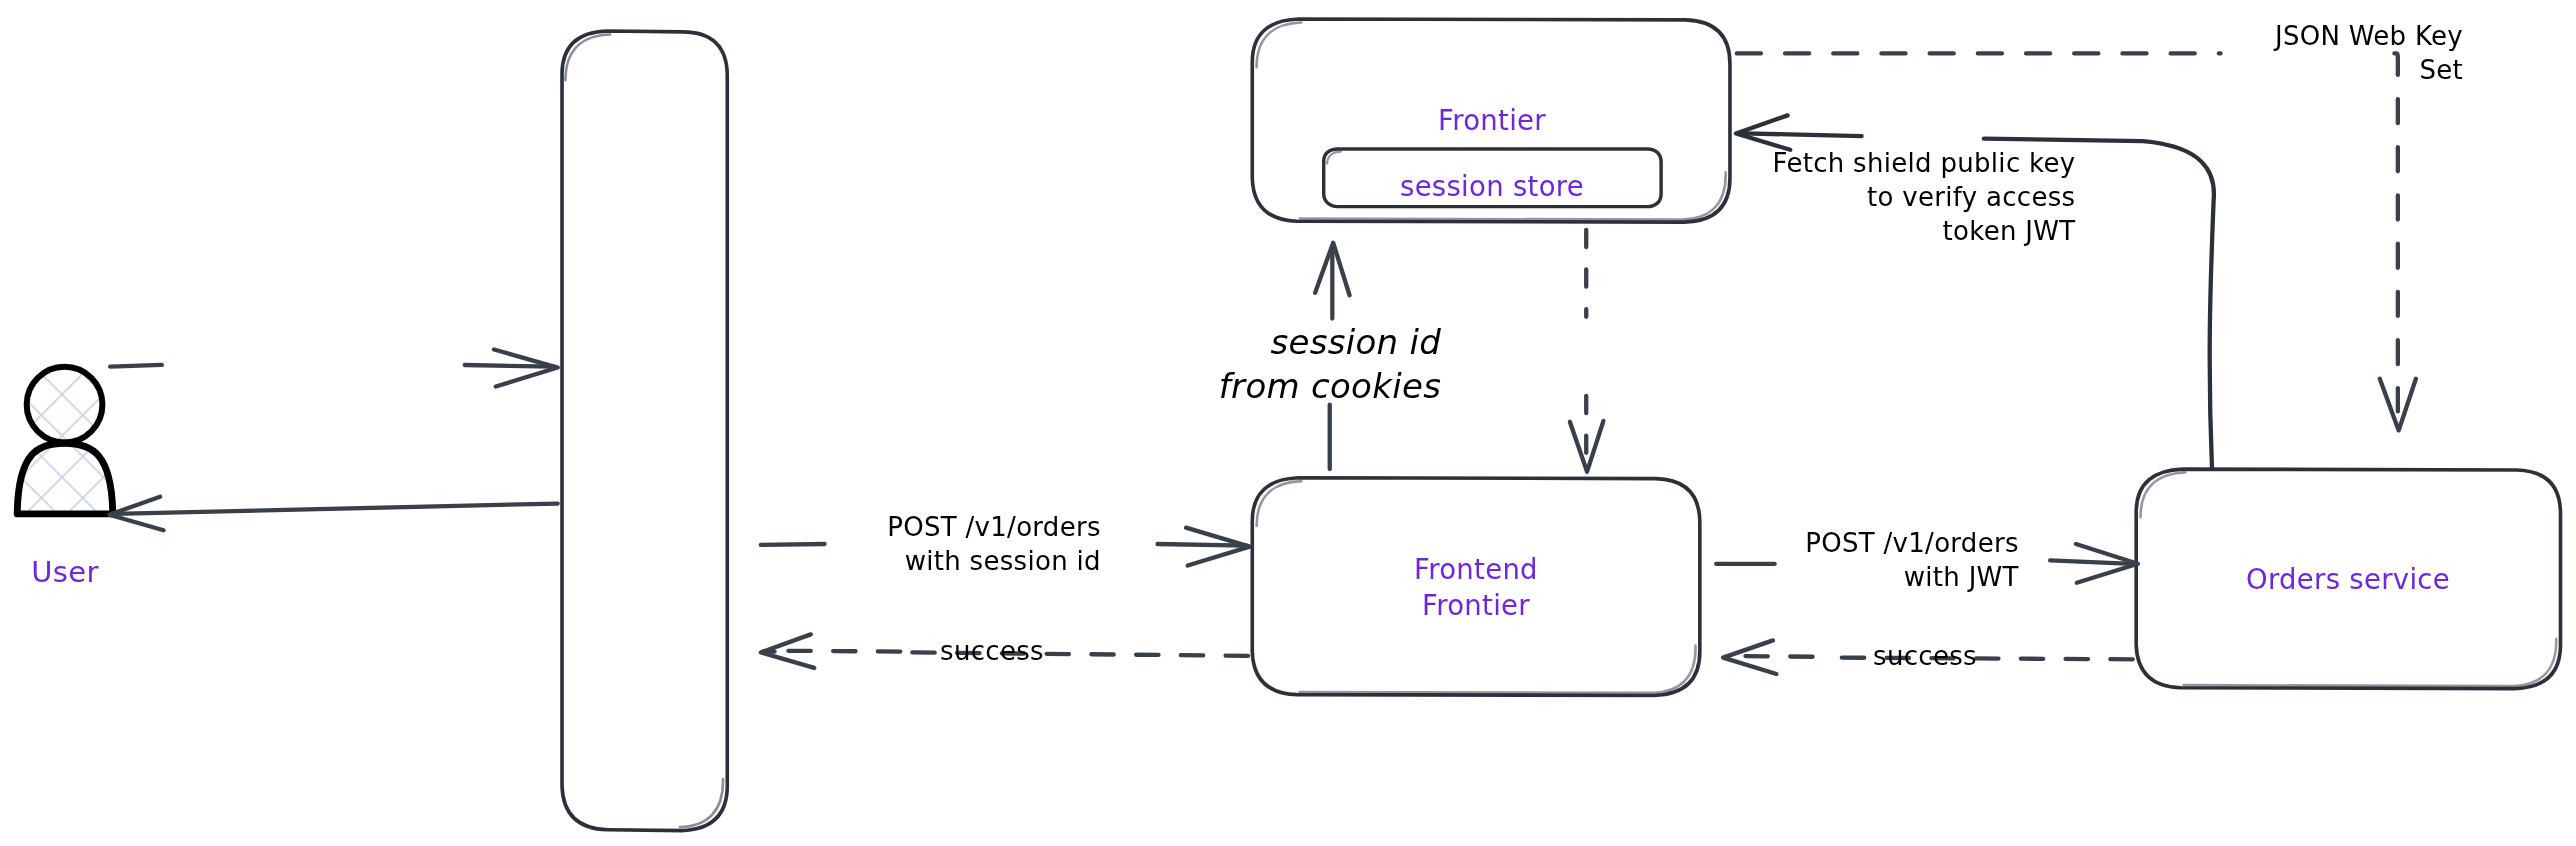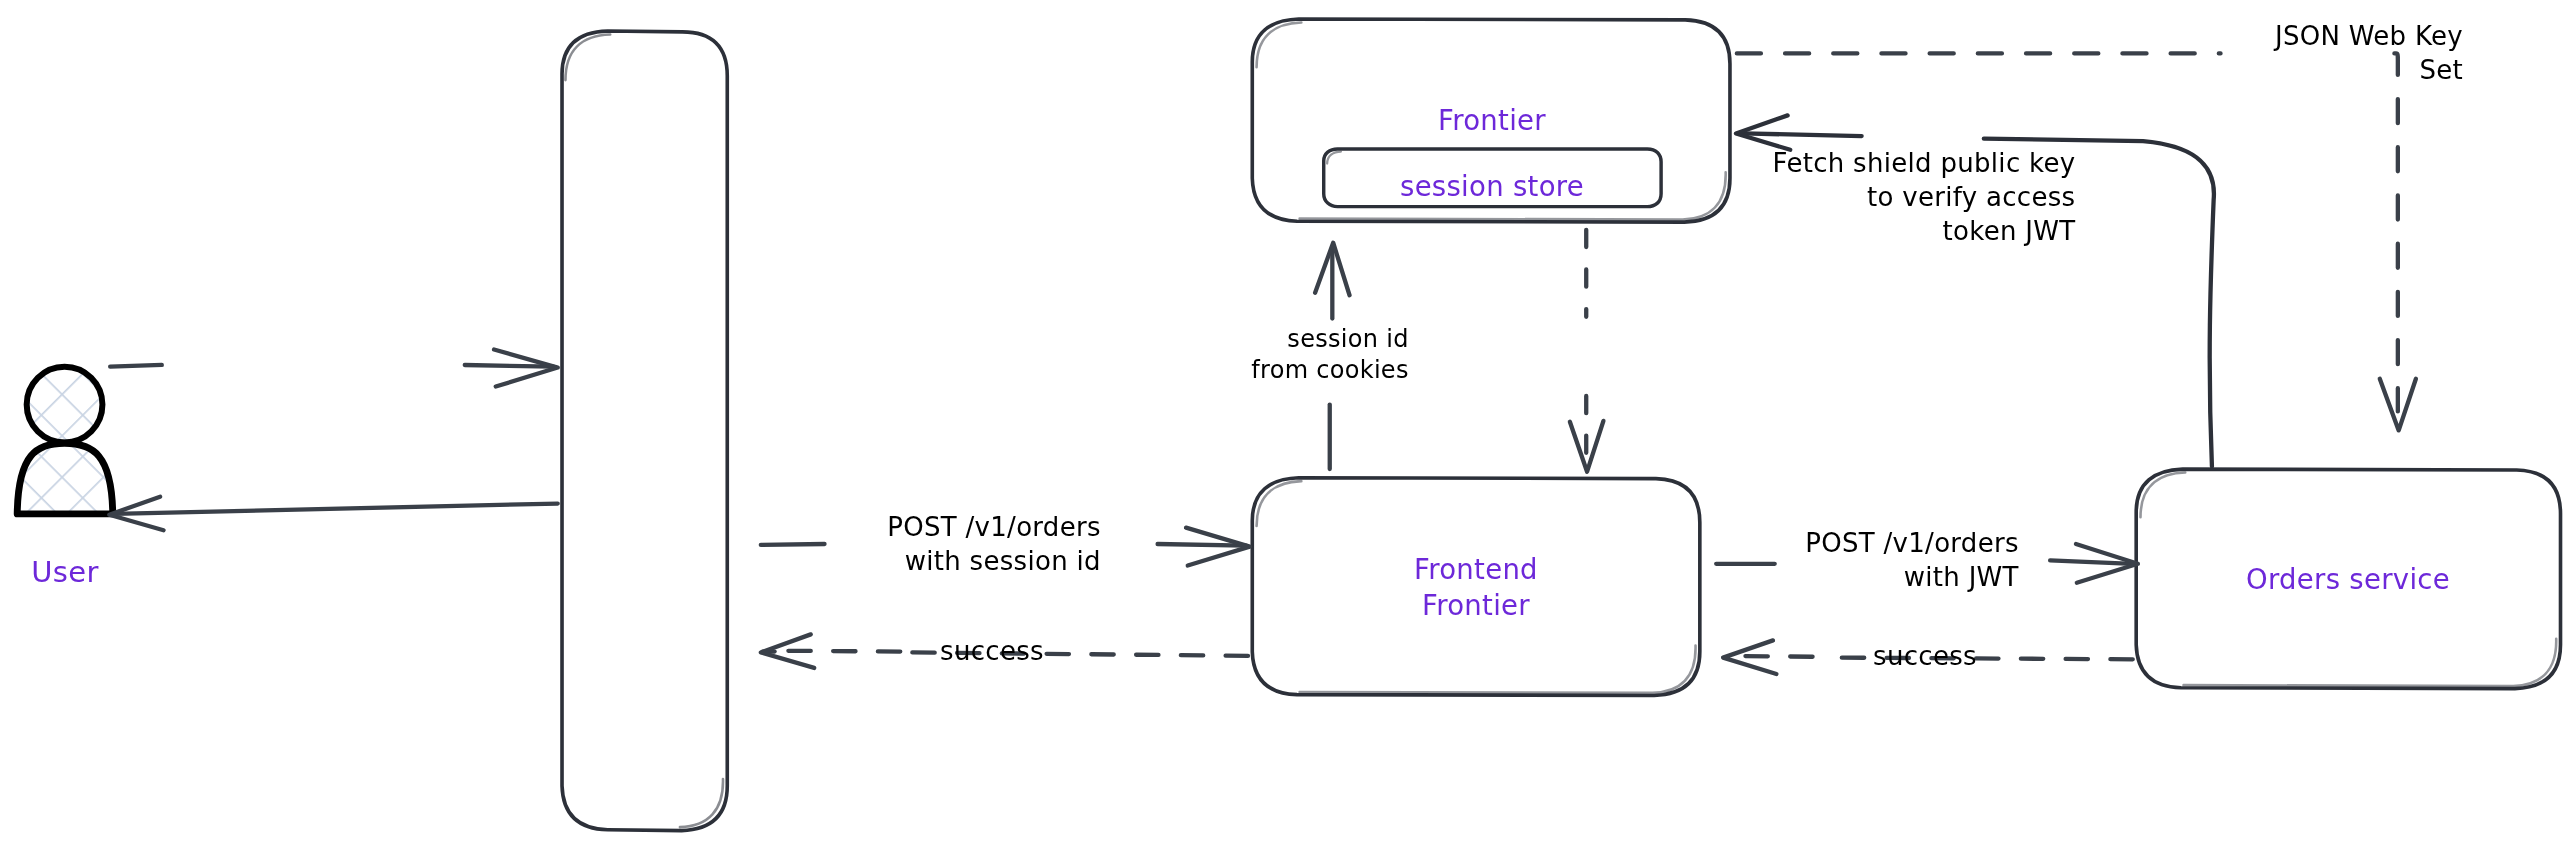--- a/index.html
+++ b/index.html
@@ -139,21 +139,21 @@
 Frontier</div>
 
   <div class="nodeLabel ctr" style="left:2348px;top:579px;font-size:27.5px;">Orders service</div>
 
 
   <div class="edgeLabel ctr" style="left:994px;top:545px;font-size:26px;">POST /v1/orders
 with session id</div>
 
   <div class="edgeLabel ctr" style="left:992px;top:652px;font-size:26px;">success</div>
 
-  <div class="edgeLabel ctr" style="left:1330px;top:355px;font-size:24px;">session id
+  <div class="edgeLabel ctr" style="left:1330px;top:364px;font-size:34px;font-style:italic;">session id
 from cookies</div>
 
 
   <div class="edgeLabel ctr" style="left:1912px;top:561px;font-size:26px;">POST /v1/orders
 with JWT</div>
 
   <div class="edgeLabel ctr" style="left:1925px;top:657px;font-size:26px;">success</div>
 
   <div class="edgeLabel ctr" style="left:1924px;top:172px;font-size:26px;margin-top:26px;">Fetch shield public key
 to verify access

